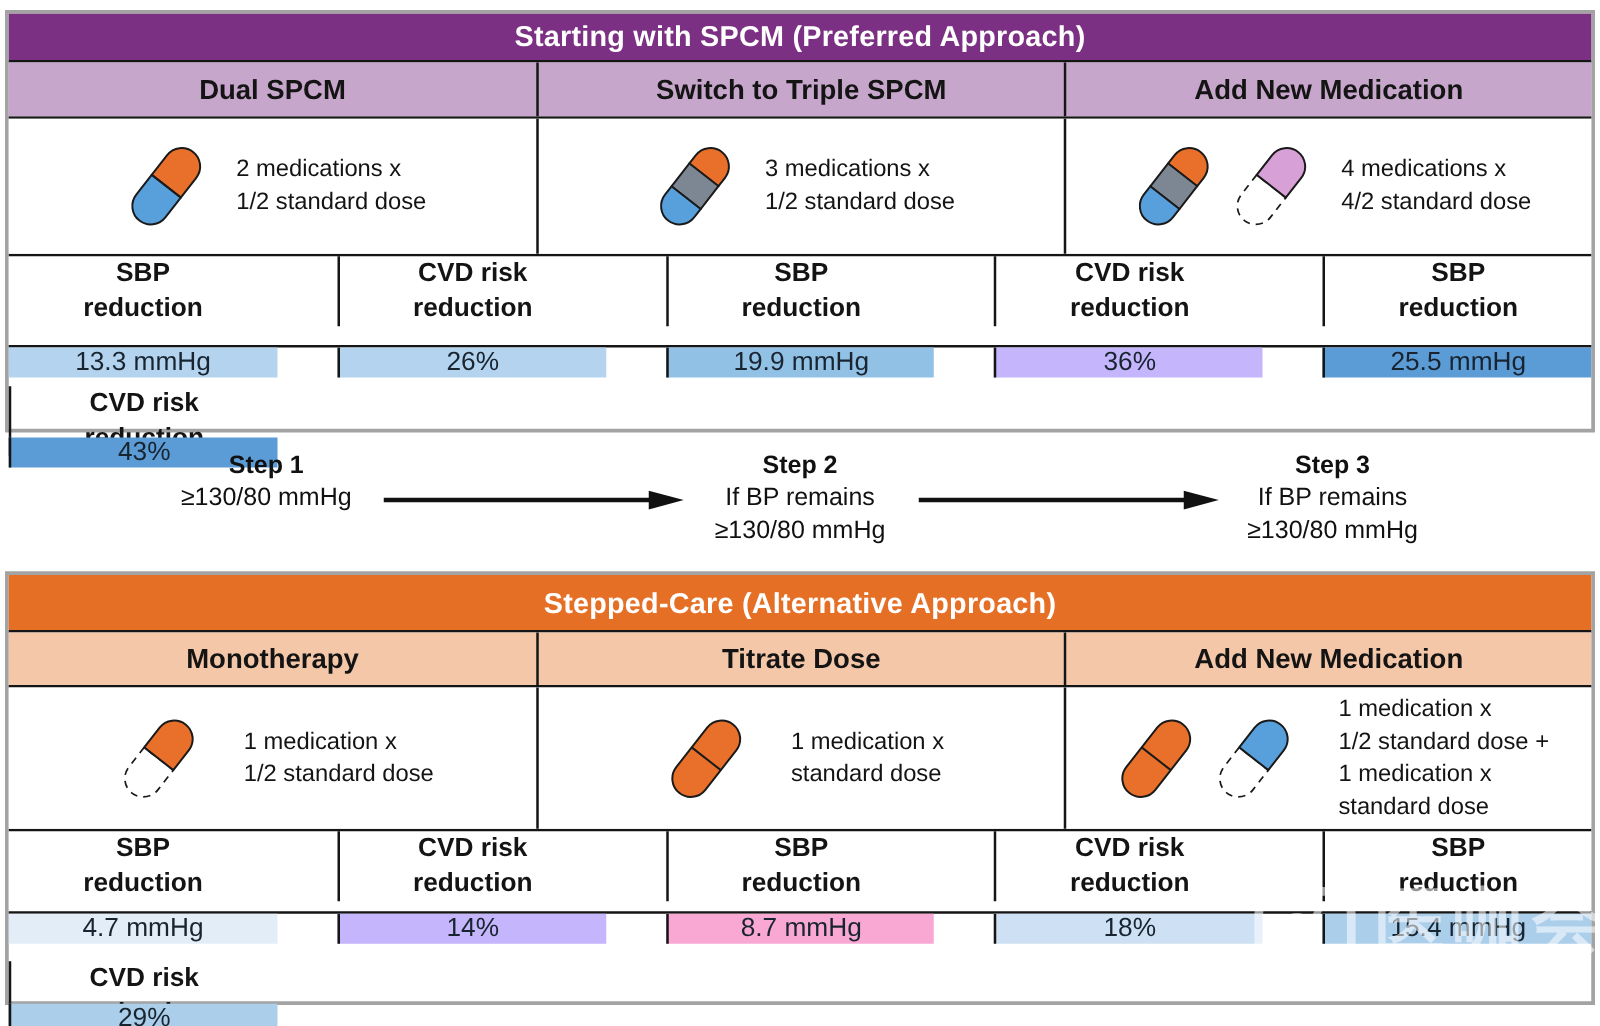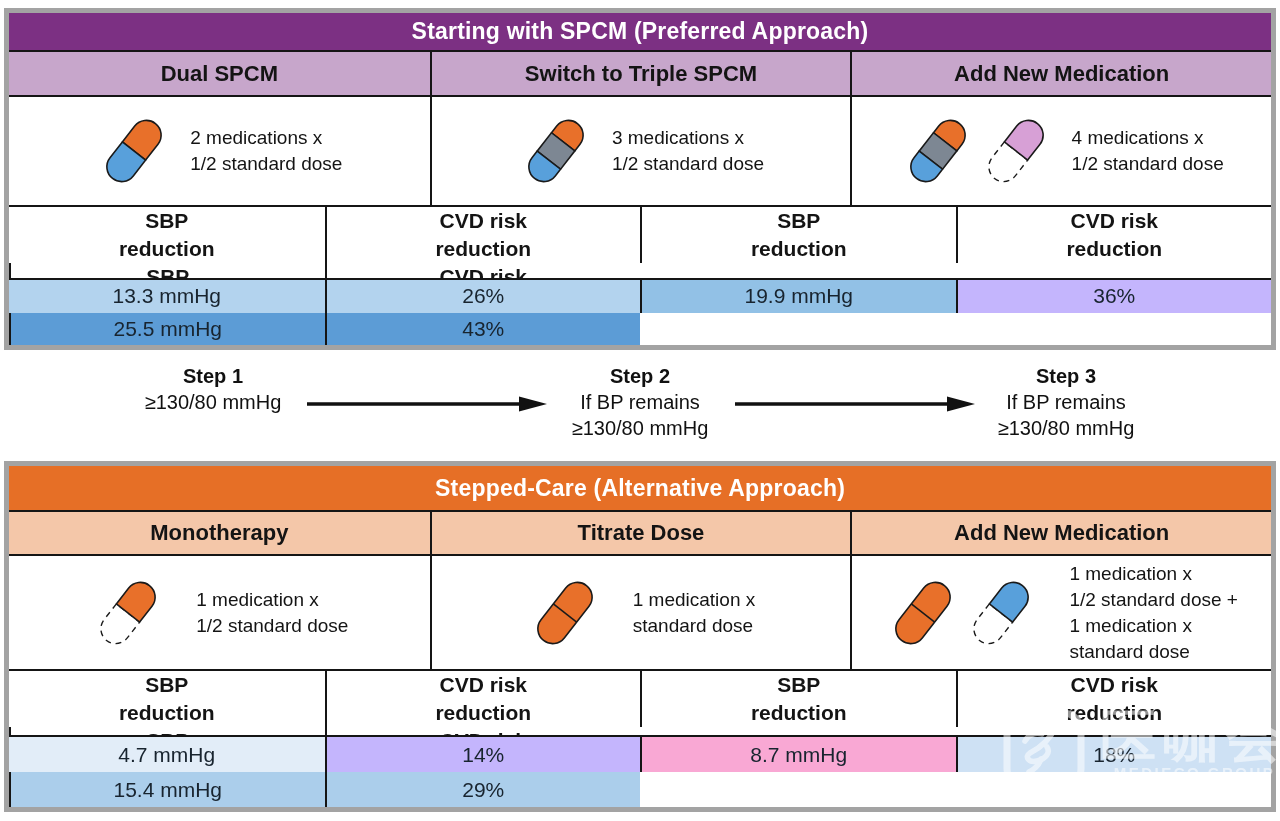--- a/index.html
+++ b/index.html
@@ -6,24 +6,24 @@
   html,body { width:1280px; height:821px; }
   body {
     background:#ffffff;
     font-family:"Liberation Sans","DejaVu Sans",sans-serif;
     color:#141414;
     position:relative;
     overflow:hidden;
   }
   .page { position:absolute; inset:0; padding:8px 4px 0 4px; }
 
-  .tbl { border:5px solid #a3a3a3; background:#fff; }
+  .tbl { border:3px solid #a3a3a3; background:#fff; }
   .tbl > * + * { border-top:2px solid #151515; }
   .row3 { display:grid; grid-template-columns:repeat(3,1fr); }
-  .row6 { display:grid; grid-template-columns:repeat(4,1fr); }
+  .row6 { display:grid; grid-template-columns:repeat(5,1fr);gap:48px; }
   .row3 > * + *, .row6 > * + * { border-left:2px solid #151515; }
 
   .title-bar { height:37px; display:flex; align-items:center; justify-content:center;
                color:#fff; font-weight:bold; font-size:23px; letter-spacing:0.2px; }
   .subhead  { height:45px; }
   .subhead > div { display:flex; align-items:center; justify-content:center;
                    font-weight:bold; font-size:22px; color:#141414; }
   .pill-row { height:110px; }
   .pill-cell { display:flex; align-items:center; justify-content:center; gap:18px; padding:4px 8px; background:#fff; }
   .pill-pair { display:flex; align-items:center; gap:2px; }
@@ -101,21 +101,21 @@
             </g>
           </svg>
           <svg width="76" height="94" viewBox="-72 -75 144 150">
             <g transform="rotate(38)" stroke-linejoin="round">
               <path d="M-28,0 L-28,38 A28,28 0 0 0 28,38 L28,0 Z" fill="#ffffff" stroke="#1a1a1a" stroke-width="2.6" stroke-dasharray="11 9"></path>
               <path d="M-28,0 L-28,-38 A28,28 0 0 1 28,-38 L28,0 Z" fill="#D7A0D6" stroke="#1a1a1a" stroke-width="3"></path>
             </g>
           </svg>
         </div>
         <div class="caption">4 medications x
-1/2 standard dose</div>
+4/2 standard dose</div>
       </div>
     </div>
 
     <div class="row6 metric-row">
       <div>SBP
 reduction</div>
       <div>CVD risk
 reduction</div>
       <div>SBP
 reduction</div>

